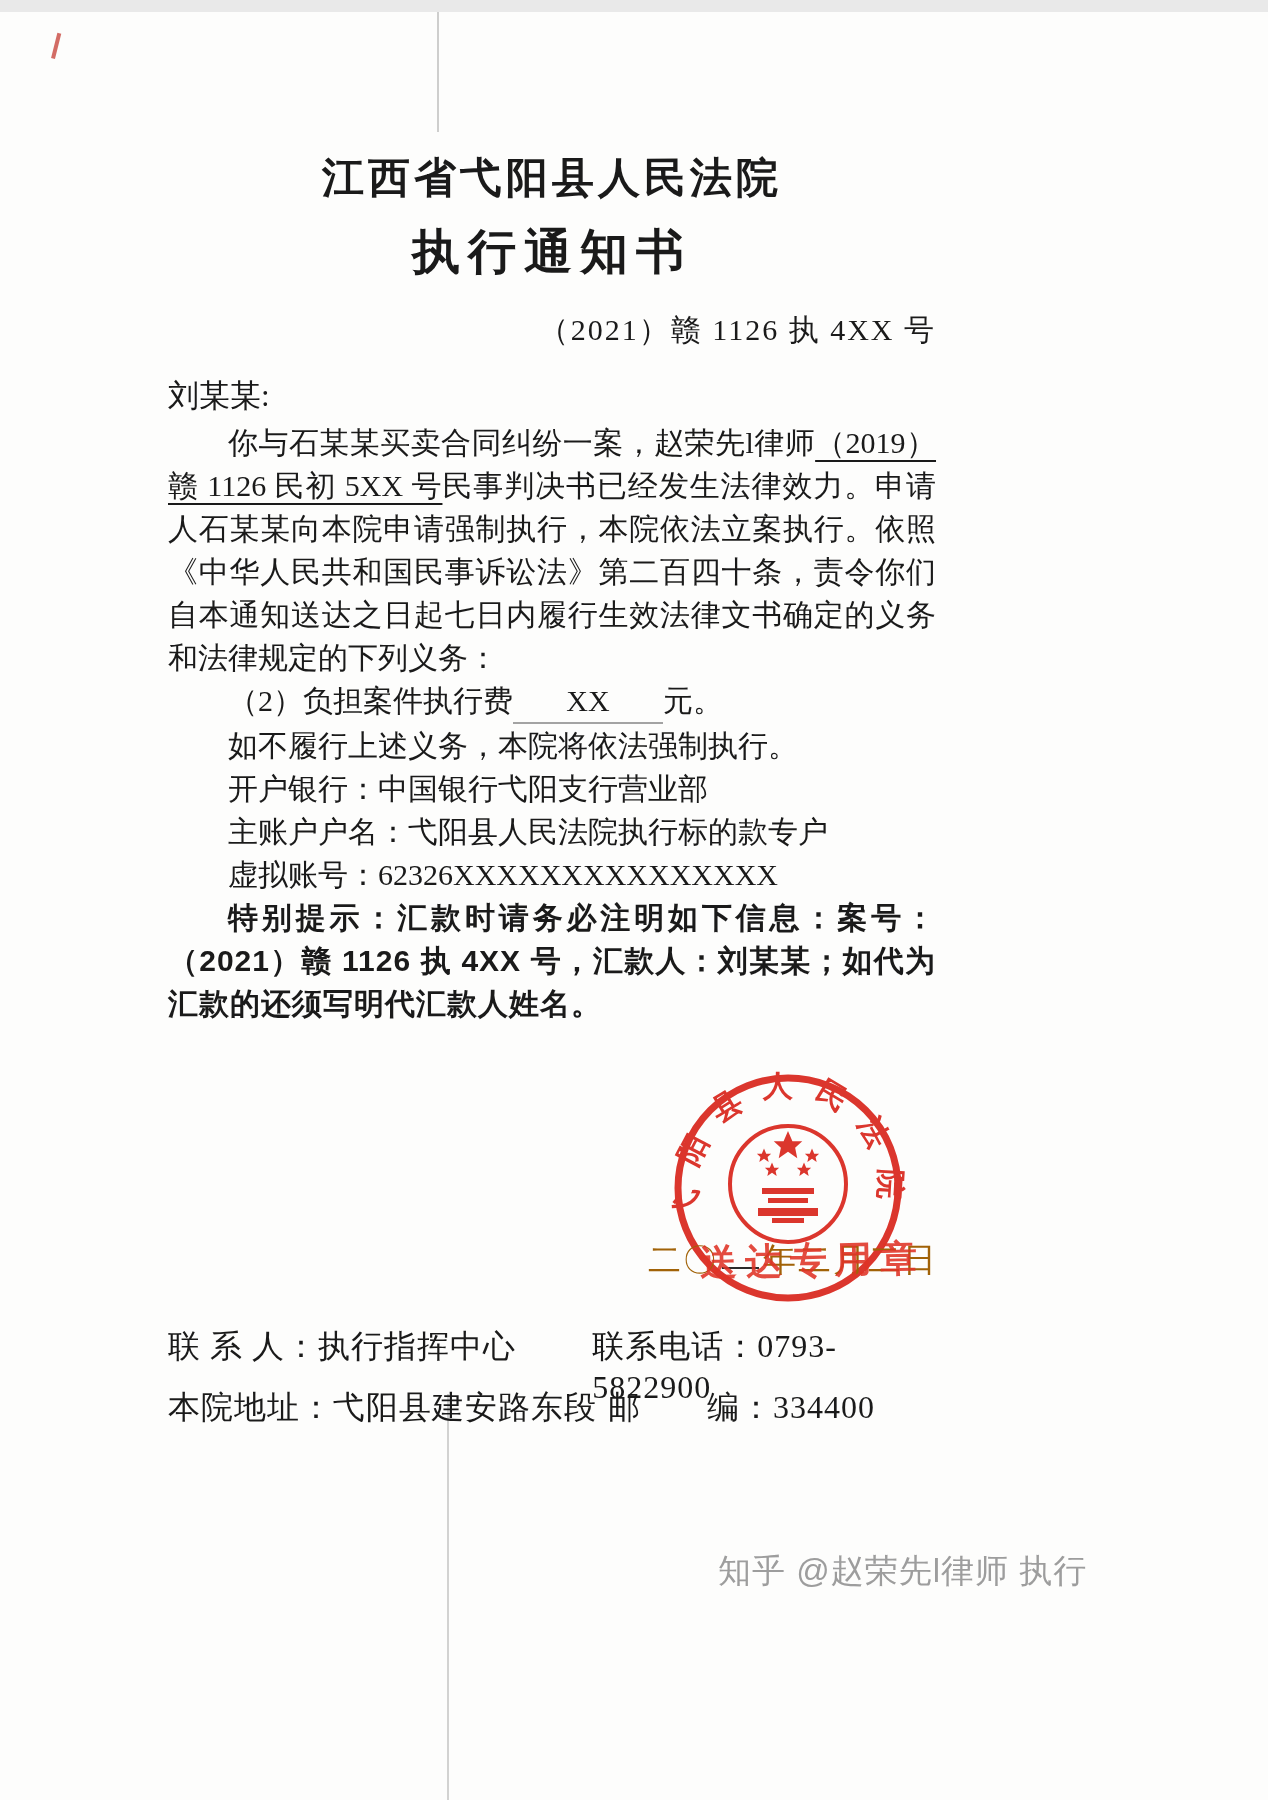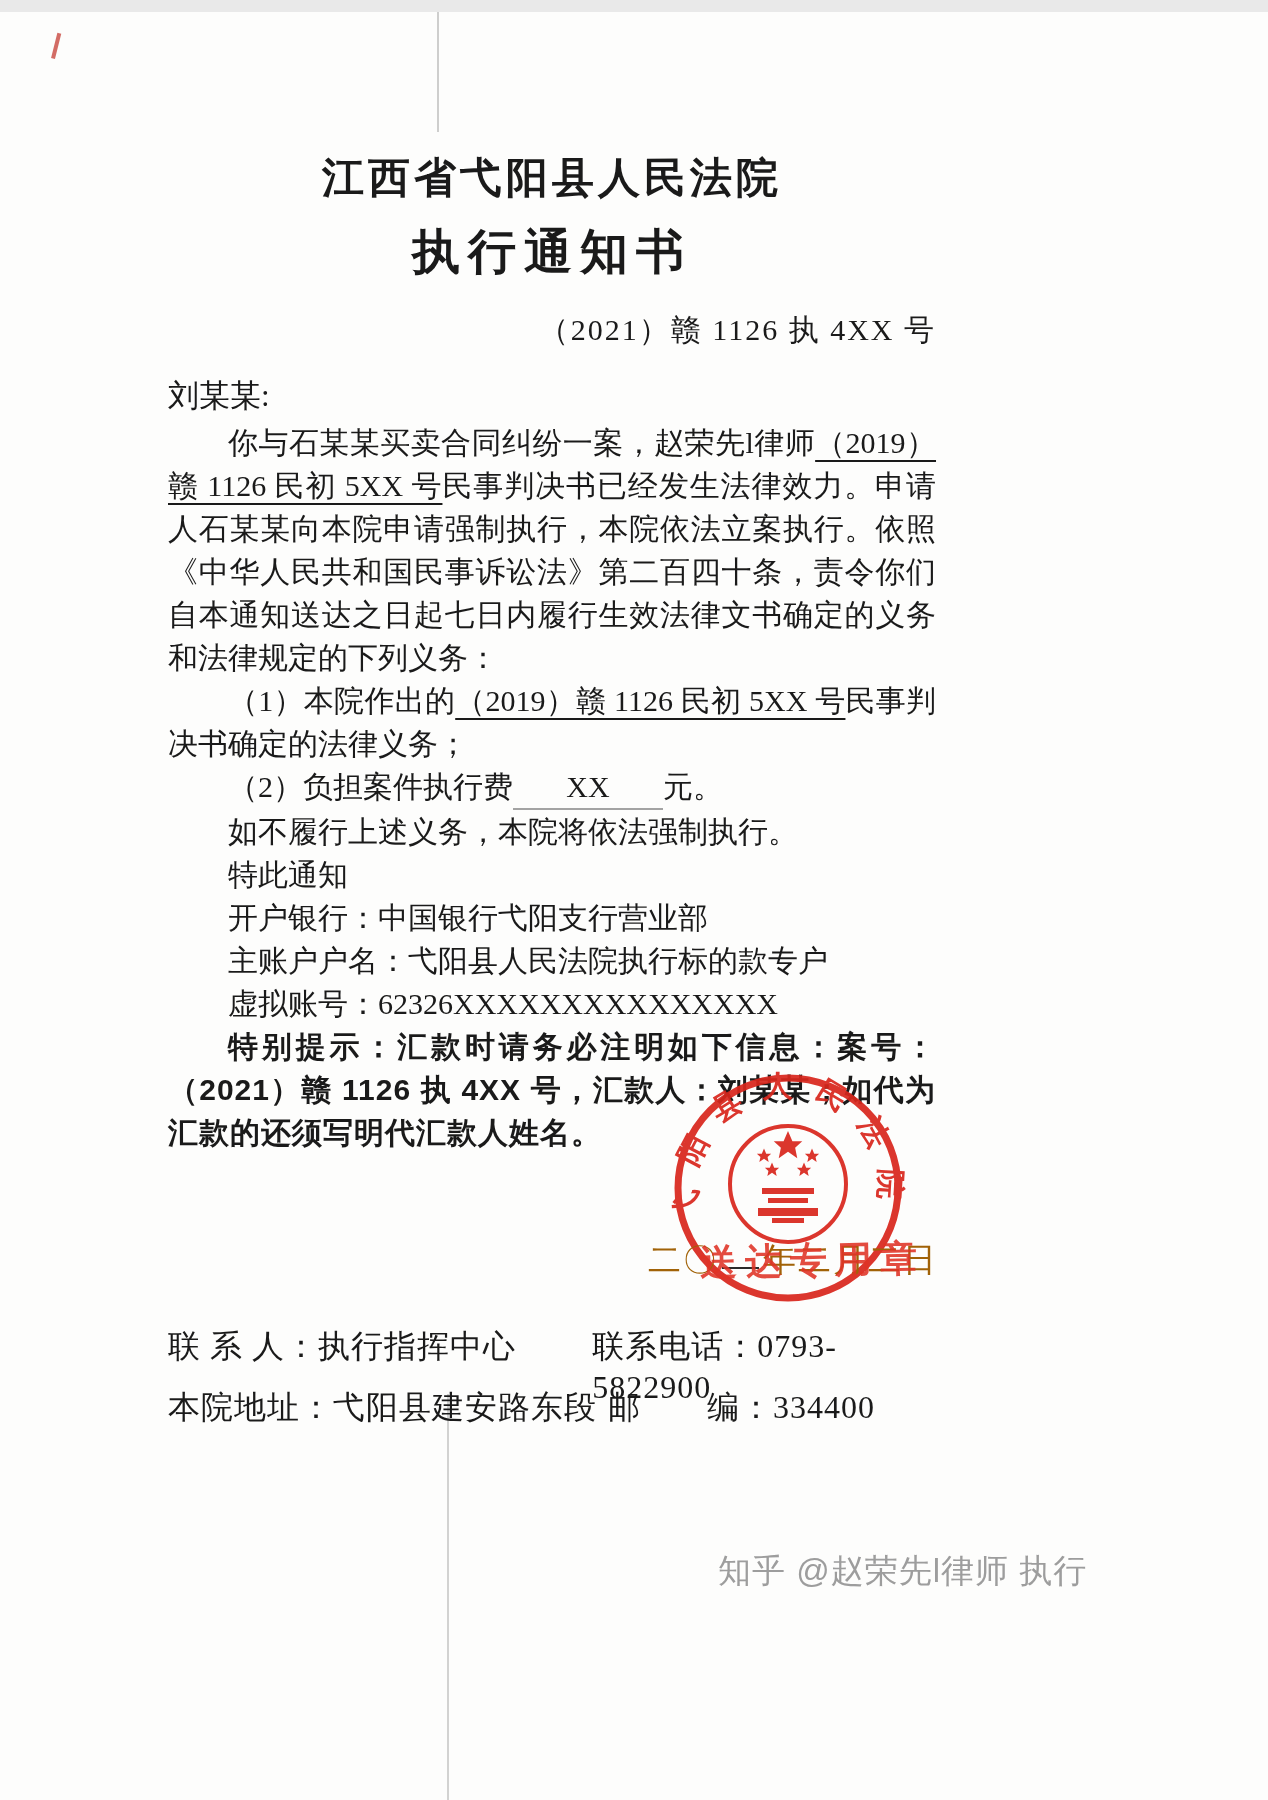--- a/index.html
+++ b/index.html
@@ -72,26 +72,24 @@
 
   <div class="content">
     <h1 class="court-name">江西省弋阳县人民法院</h1>
     <h2 class="doc-title">执行通知书</h2>
     <div class="case-no">（2021）赣 1126 执 4XX 号</div>
     <div class="addressee">刘某某:</div>
 
     <div class="body-text">
       <p><span>你与石某某买卖合同纠纷一案，赵荣先l律师</span><span class="u">（2019）赣 1126 民初 5XX 号</span><span>民事判决书已经发生法律效力。申请人石某某向本院申请强制执行，本院依法立案执行。依照《中华人民共和国民事诉讼法》第二百四十条，责令你们自本通知送达之日起七日内履行生效法律文书确定的义务和法律规定的下列义务：</span></p>
 
-      <p><span>（1）本院作出的</span><span class="u">（2019）赣 1126 民初 5XX 号</span><span>民事判决书确定的法律义务；</span></p>
 
       <p><span>（2）负担案件执行费</span><span class="blank">XX</span><span>元。</span></p>
 
       <p>如不履行上述义务，本院将依法强制执行。</p>
-      <p>特此通知</p>
       <p>开户银行：中国银行弋阳支行营业部</p>
       <p>主账户户名：弋阳县人民法院执行标的款专户</p>
       <p>虚拟账号：62326XXXXXXXXXXXXXXX</p>
       <p class="notice-bold">特别提示：汇款时请务必注明如下信息：案号：（2021）赣 1126 执 4XX 号，汇款人：刘某某；如代为汇款的还须写明代汇款人姓名。</p>
     </div>
   </div>
 
   <svg class="seal" viewBox="0 0 240 240" xmlns="http://www.w3.org/2000/svg">
     <defs>
       <path id="star" d="M0,-10 L2.94,-3.09 L9.51,-3.09 L4.76,1.18 L6.18,8.09 L0,3.82 L-6.18,8.09 L-4.76,1.18 L-9.51,-3.09 L-2.94,-3.09 Z" fill="#d9261c"></path>

